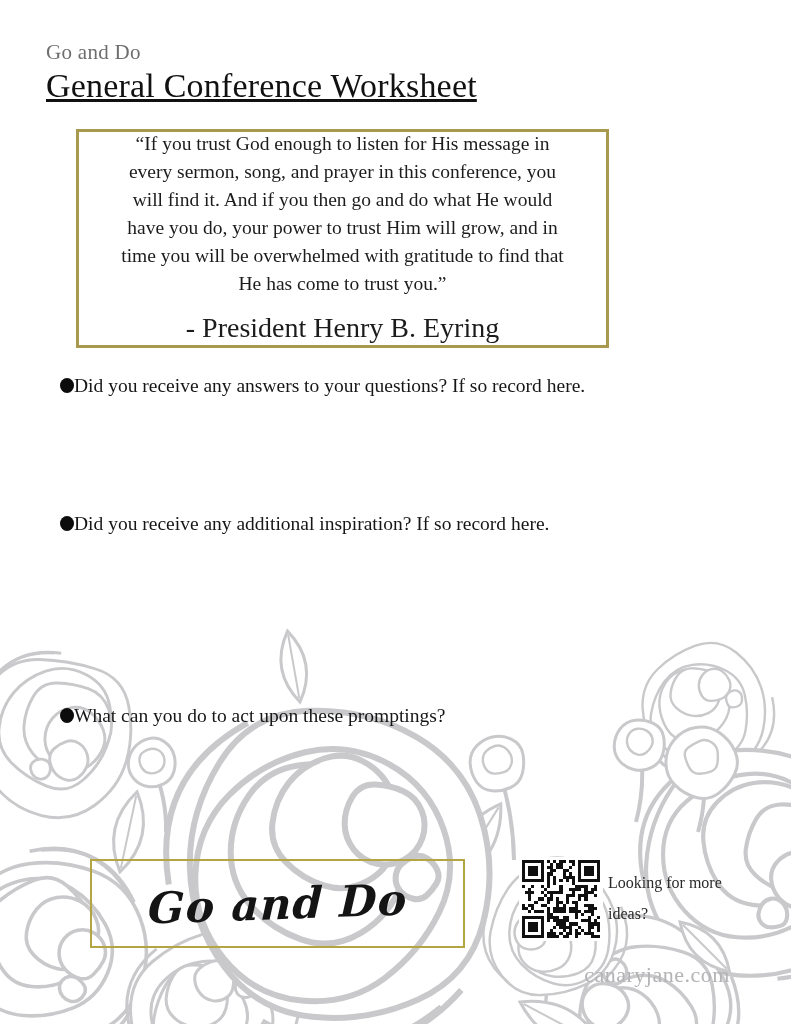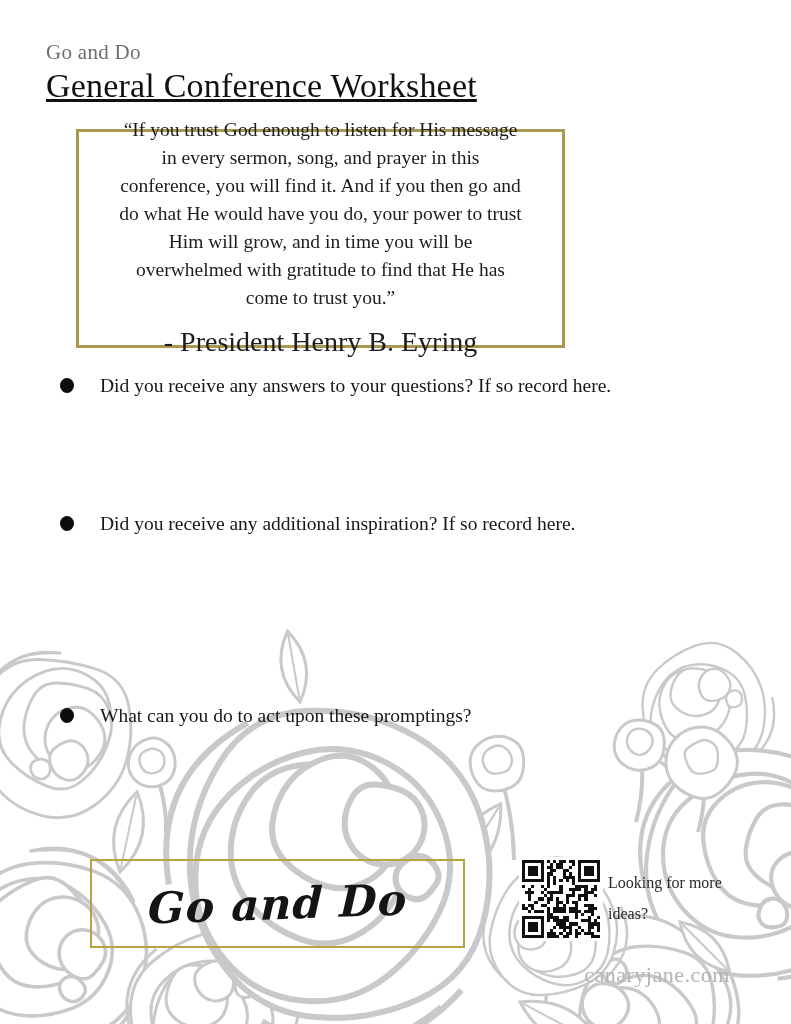--- a/index.html
+++ b/index.html
@@ -20,21 +20,21 @@
 
   .header { position:absolute; left:46px; top:40px; }
   .eyebrow {
     font-size:21px; color:#6e6e6e; letter-spacing:0.3px;
   }
   .title {
     font-size:34px; color:#111; margin-top:2px; letter-spacing:0.2px;text-decoration:underline;
   }
 
   .quote-box {
-    position:absolute; left:76px; top:129px; width:489px; height:219px;
+    position:absolute; left:76px; top:129px; width:533px; height:219px;
     border:3px solid #a8994f;
     background:#ffffff;
     display:flex; flex-direction:column; justify-content:center;
     padding:10px 36px 14px 36px;
     text-align:center;
   }
   .quote-text {
     font-size:19.5px; line-height:28px; color:#1c1c1c;
   }
   .quote-attribution {
@@ -47,21 +47,20 @@
   }
   .q1 { top:374px; }
   .q2 { top:512px; }
   .q3 { top:704px; }
   .bullet-dot {
     width:14px; height:15px; border-radius:50%;
     background:#0c0c0c; flex:0 0 auto; margin-top:4px;
   }
   .question-label {
     font-size:19.5px; line-height:24px; color:#161616;
-    margin-left:26px;
   }
 
   .logo-box {
     position:absolute; left:90px; top:859px; width:375px; height:89px;
     border:2px solid #b3a542;
     display:flex; align-items:center; justify-content:center;
     background:transparent;
   }
   .logo-script {
     font-family:"DejaVu Serif", serif;

